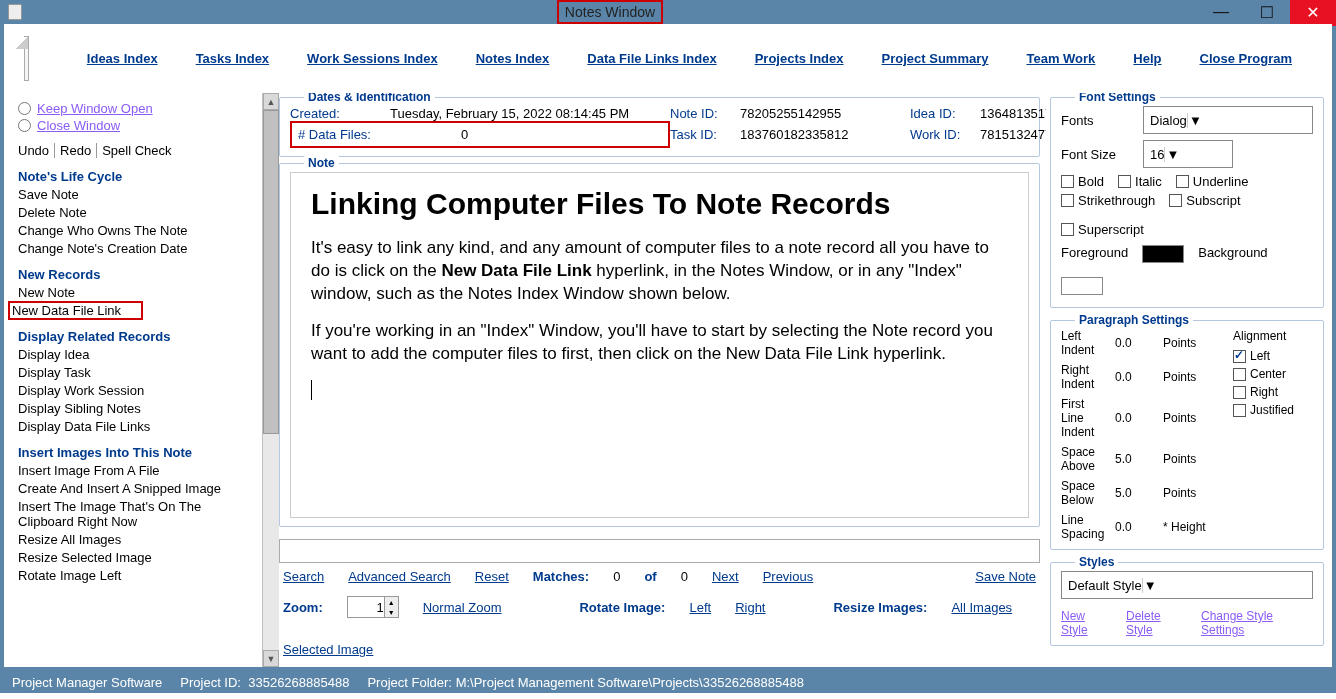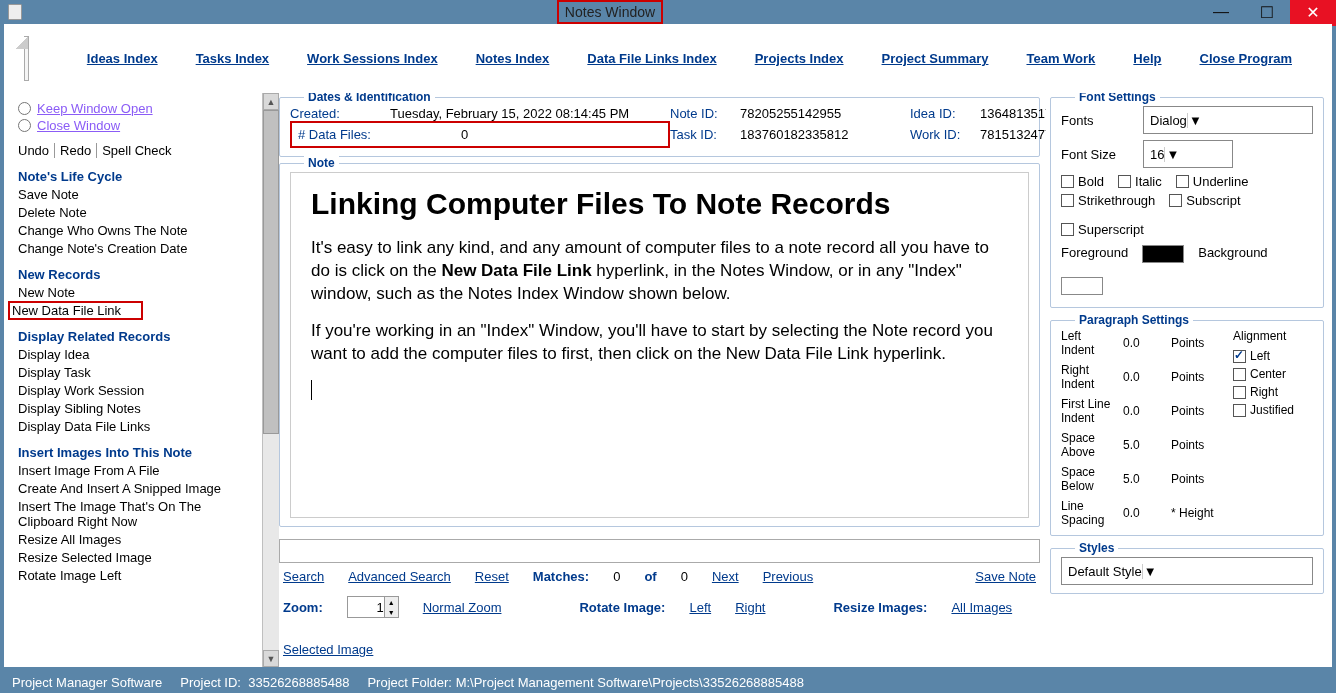--- a/index.html
+++ b/index.html
@@ -56,21 +56,21 @@
 .select-fake { flex:1; border: 1px solid #888; height: 28px; display: flex; align-items: center; justify-content: flex-start; padding: 0 0 0 6px; background: #fff; font-size: 13px; }
 .select-arrow { width: 16px; text-align: center; border-left: 1px solid #ccc; }
 .font-row { display: flex; align-items: center; gap: 20px; margin-bottom: 6px; }
 .font-row > .flabel { width: 62px; }
 .check-row { display: flex; gap: 14px; margin: 4px 0; flex-wrap: wrap; }
 .check { display: flex; align-items: center; gap: 4px; white-space:nowrap;}
 .check-box { width: 13px; height: 13px; border: 1px solid #555; background: #fff; display:inline-block; position:relative;}
 .check-box.checked::after { content:'✓'; position:absolute; top:-3px; left:0; font-size:12px; color:#003a8c; font-weight:bold;}
 .color-swatch { width: 42px; height: 18px; border: 1px solid #888; }
 .para-grid { display: grid; grid-template-columns: 1fr 40px 50px; gap: 6px 8px; font-size: 12px; align-items: center; }
-.para-wrap { display:flex; gap: 12px; justify-content: space-between;}
+.para-wrap { display:flex; gap: 20px; justify-content: space-between;}
 .para-left { flex:1;}
 .para-right { width: 80px;}
 .align-row { display:flex; align-items:center; gap:4px; margin-bottom:4px; font-size:12px;}
 .statusbar { height: 22px; background: #5a85a8; color: #fff; display: flex; align-items: center; padding: 0 12px; gap: 18px; font-size: 13px; }
 .red-box-inline { border: 2px solid #c00; padding: 0px 2px; margin-left:-10px; }
 </style>
 </head>
 <body>
 
 <div class="titlebar">
@@ -313,20 +313,25 @@
       </div>
     </div>
   </div>
 
   <div class="fieldset">
     <div class="fieldset-l">Styles</div>
     <div class="select-fake" style="width:100%">
             <span>Default Style</span>
             <span class="select-arrow">▼</span>
           </div>
+    <div style="display:flex; gap:14px; margin-top:10px; font-size:12px;">
+      <span class="side-link">New Style</span>
+      <span class="side-link">Delete Style</span>
+      <span class="side-link">Change Style Settings</span>
+    </div>
   </div>
 
 </div>
 
 </div>
 </div>
 
 <div class="statusbar">
   <span>Project Manager Software</span>
   <span><span>Project ID:</span>&nbsp;&nbsp;<span>33526268885488</span></span>

